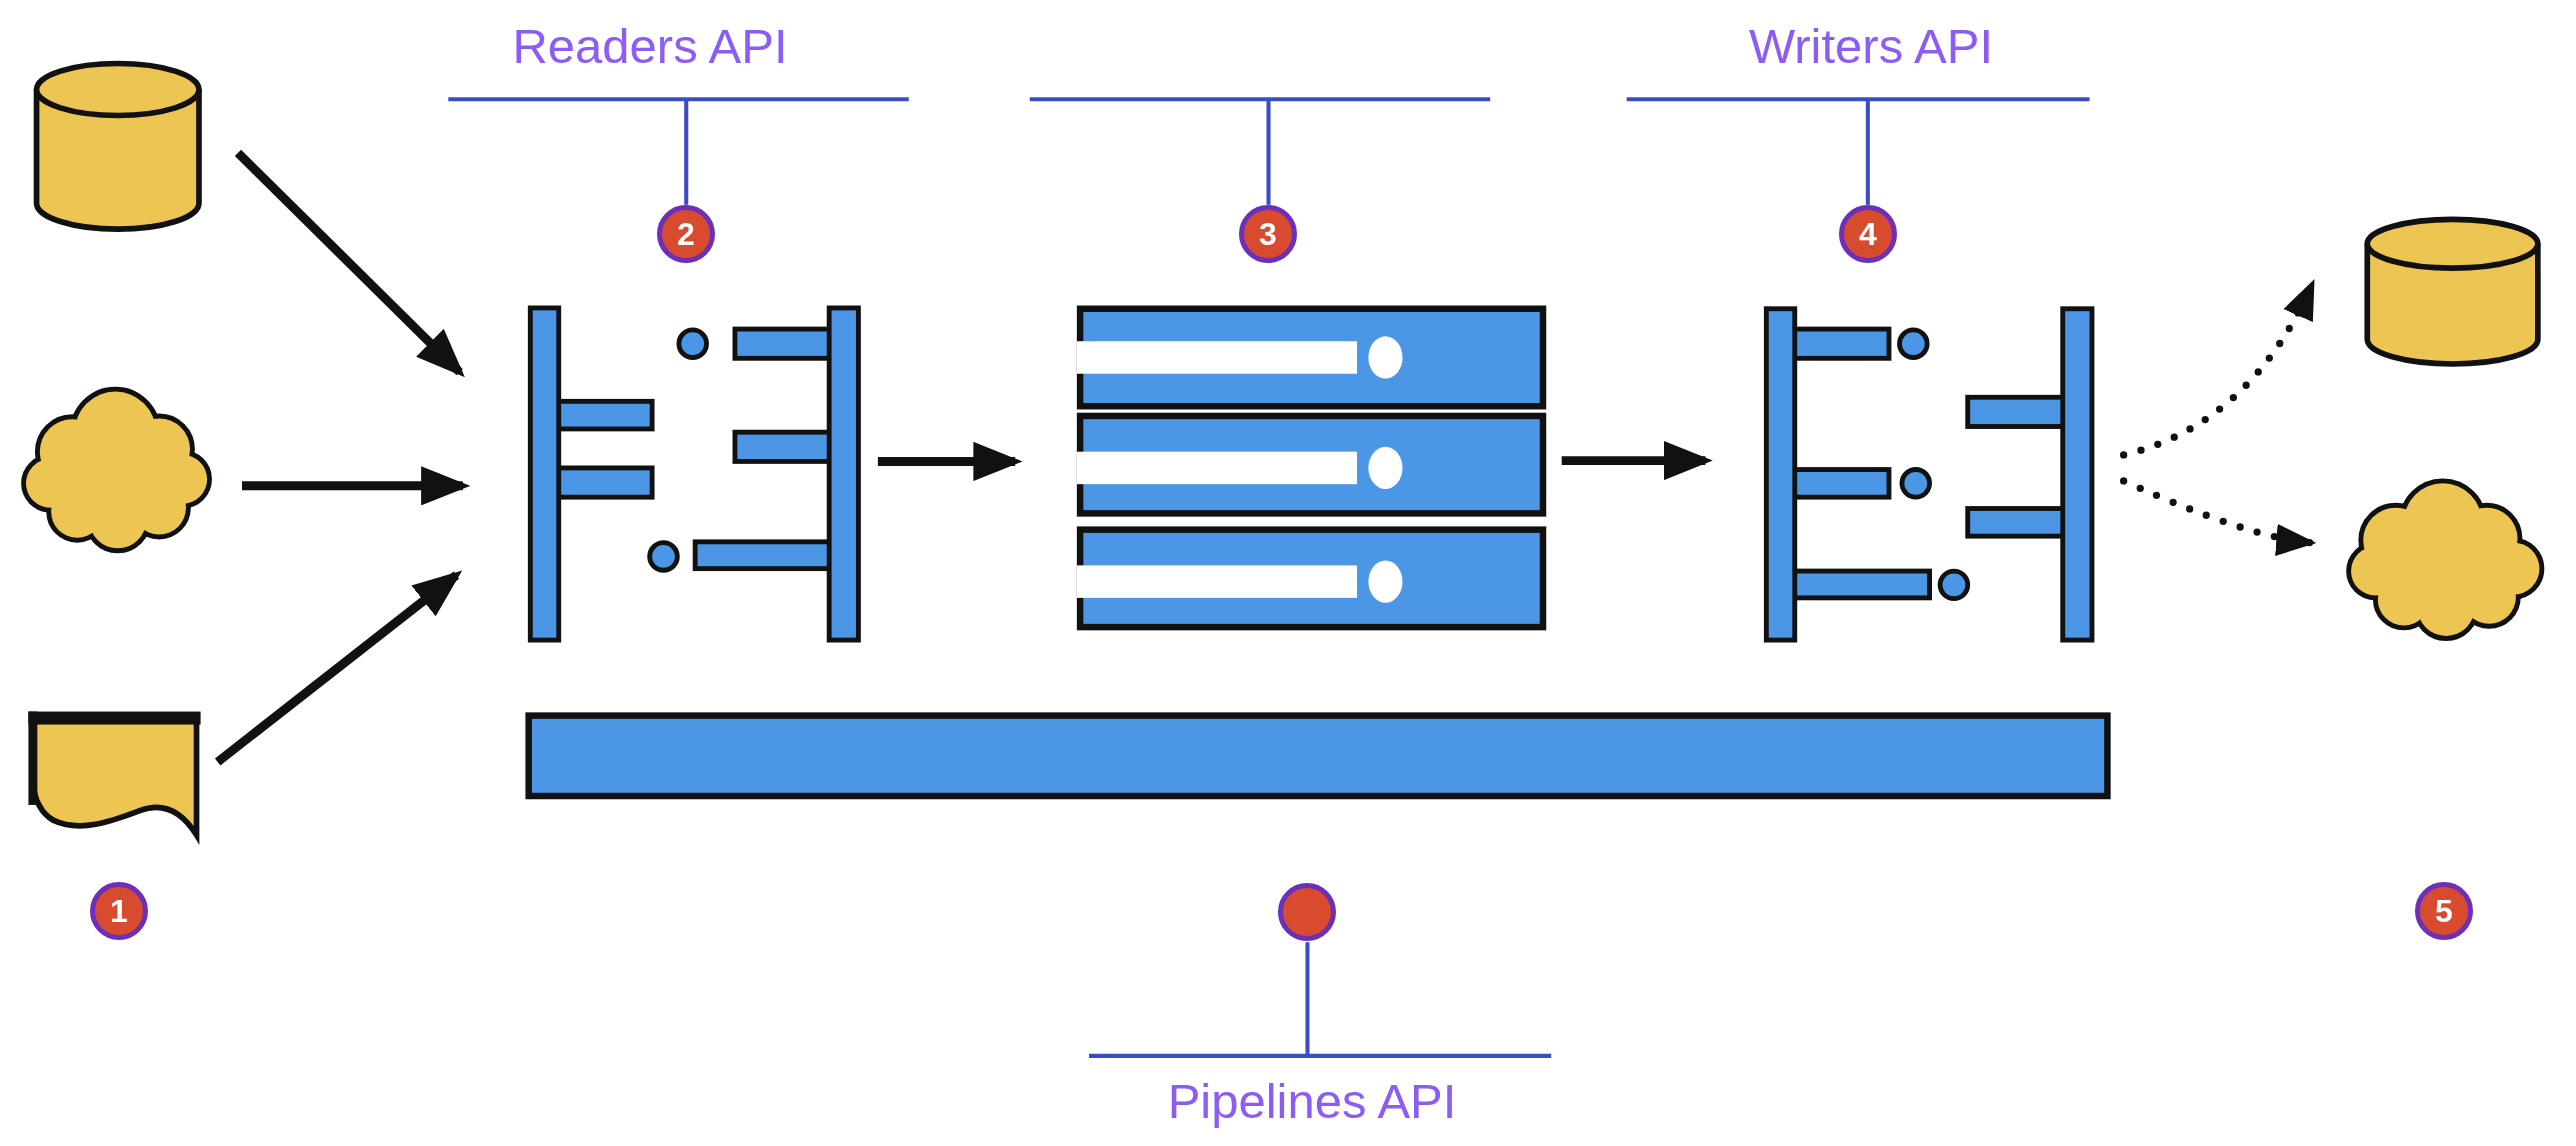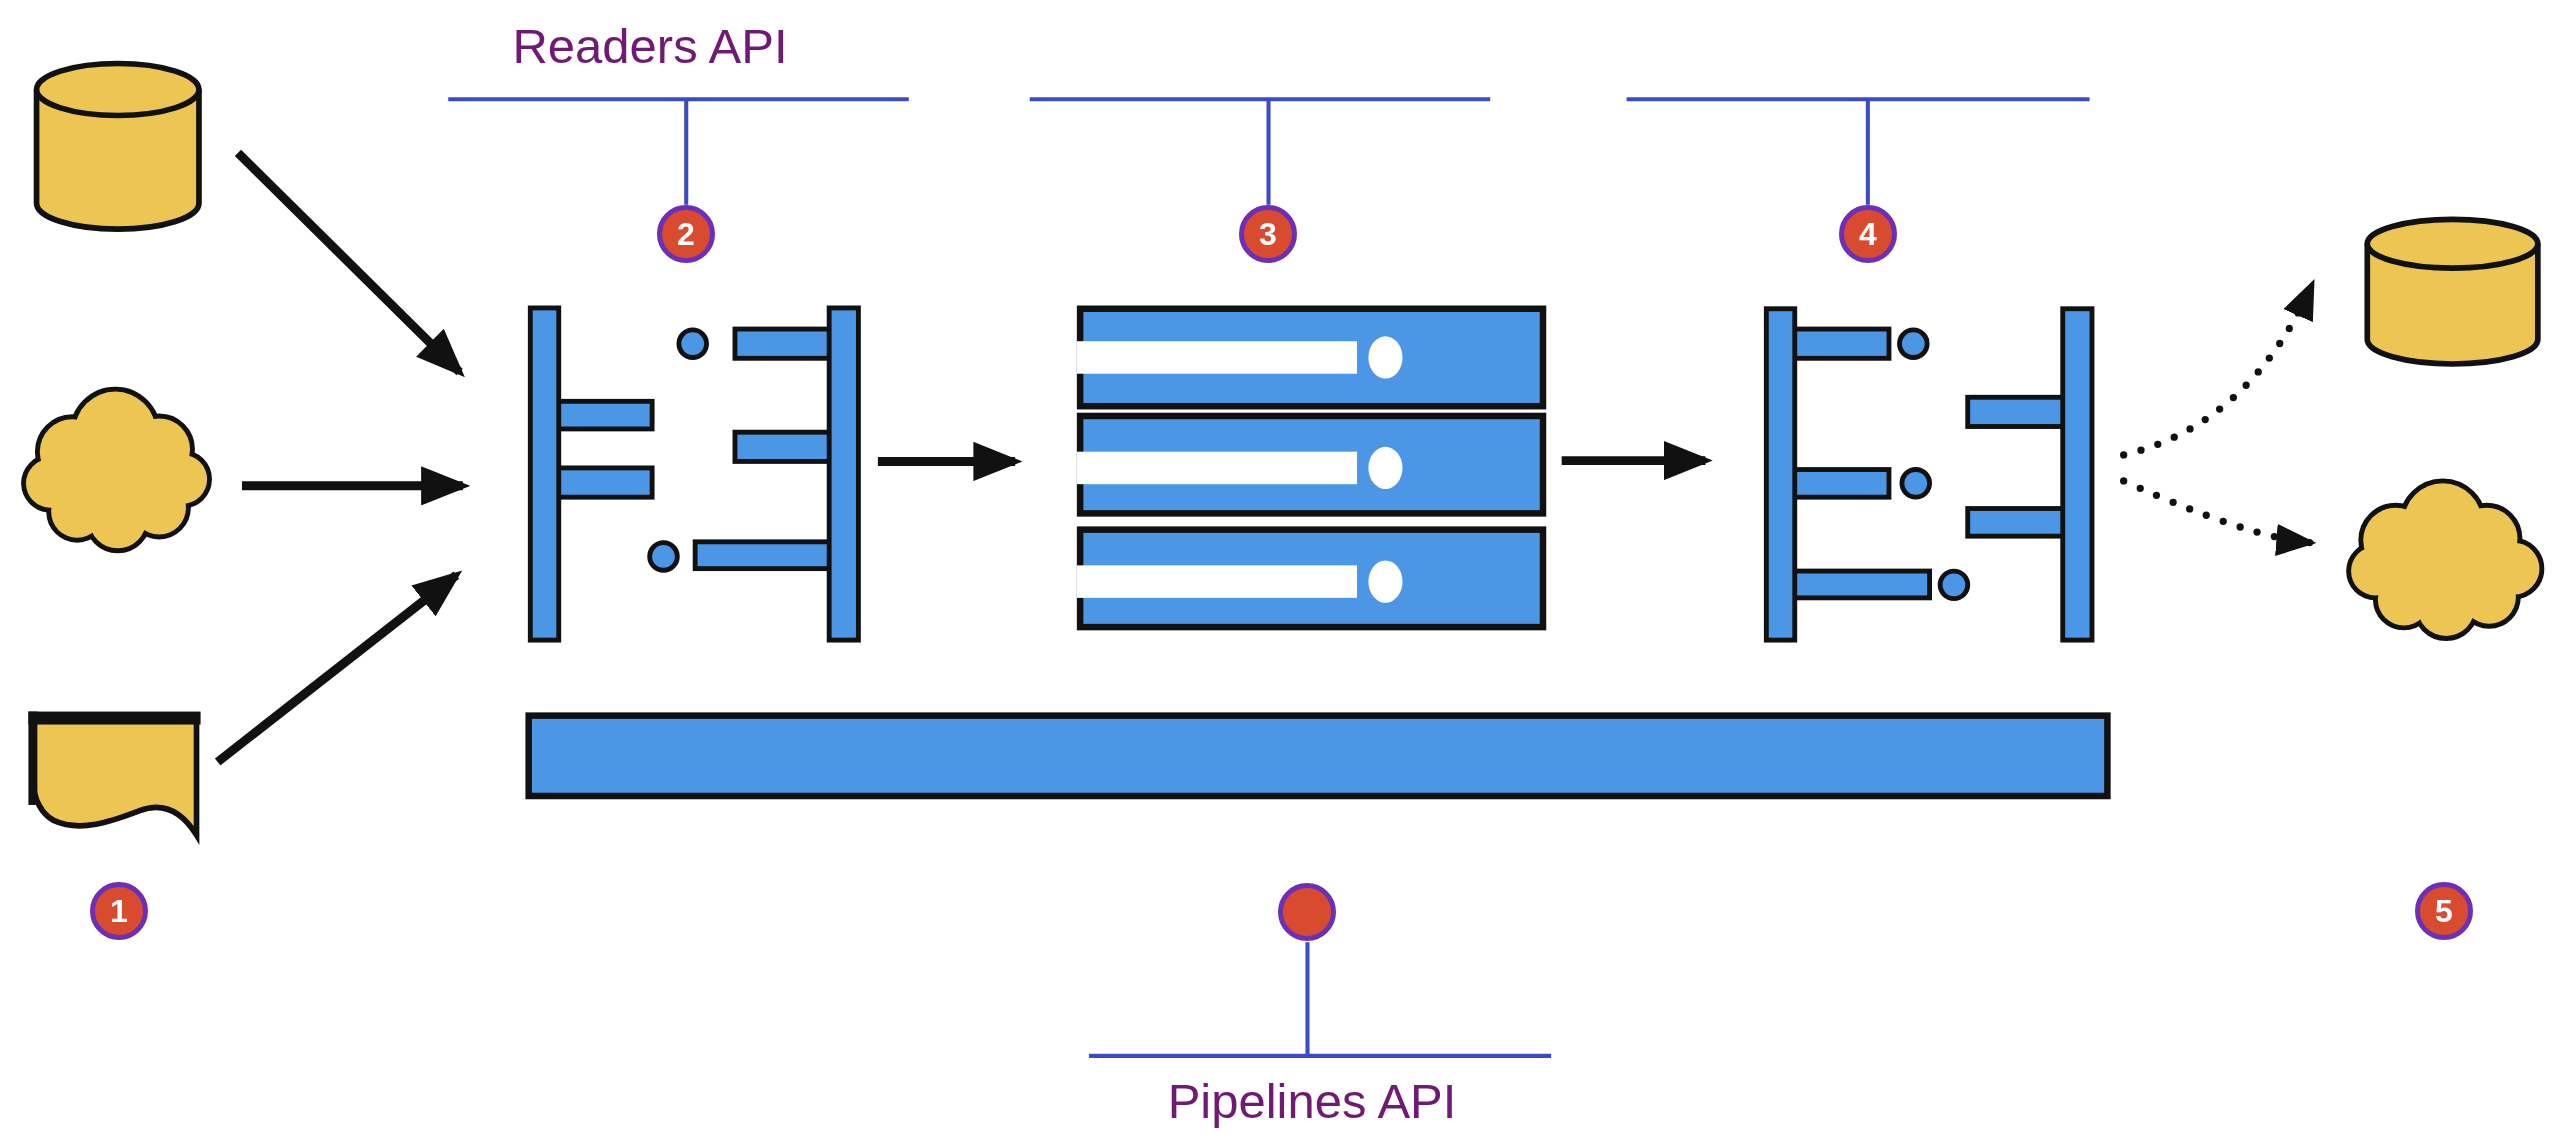--- a/index.html
+++ b/index.html
@@ -9,21 +9,21 @@
     background:#ffffff;
     overflow:hidden;
     font-family:"Liberation Sans", sans-serif;
   }
   .stage svg{position:absolute;left:0;top:0;}
   .api-label{
     position:absolute;
     transform:translateX(-50%);
     font-size:49px;
     line-height:1;
-    color:#701a75;
+    color:#8b5cf6;
     white-space:nowrap;
   }
   .badge{
     position:absolute;
     width:58px;height:58px;
     box-sizing:border-box;
     border-radius:50%;
     background:#d84b2e;
     border:5.7px solid #6c2fb8;
     display:flex;align-items:center;justify-content:center;
@@ -175,20 +175,21 @@
       <line x1="1268" y1="122" x2="1835" y2="122"></line>
       <line x1="1562" y1="122" x2="1562" y2="252"></line>
       <line x1="2003" y1="122" x2="2573" y2="122"></line>
       <line x1="2300" y1="122" x2="2300" y2="252"></line>
       <line x1="1610" y1="1160" x2="1610" y2="1300"></line>
       <line x1="1341" y1="1300" x2="1910" y2="1300"></line>
     </g>
   </svg>
 
   <div class="api-label" style="left:650px;top:22px">Readers API</div>
+  <div class="api-label" style="left:1871px;top:22px">Writers API</div>
   <div class="api-label" style="left:1312px;top:1077px">Pipelines API</div>
 
   <div class="badge" style="left:90px;top:882px">
     <span>1</span>
   </div>
   <div class="badge" style="left:657px;top:205px">
     <span>2</span>
   </div>
   <div class="badge" style="left:1239px;top:205px">
     <span>3</span>

